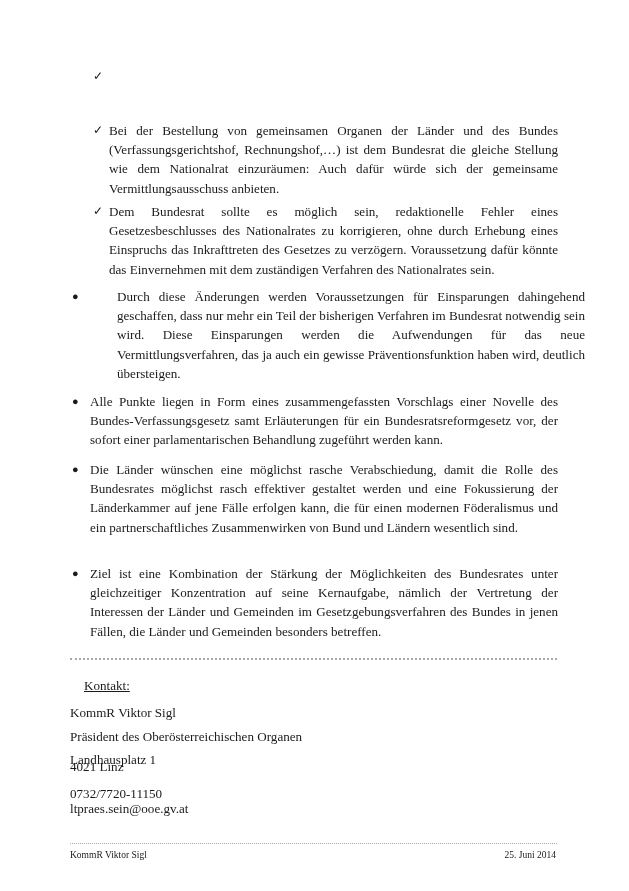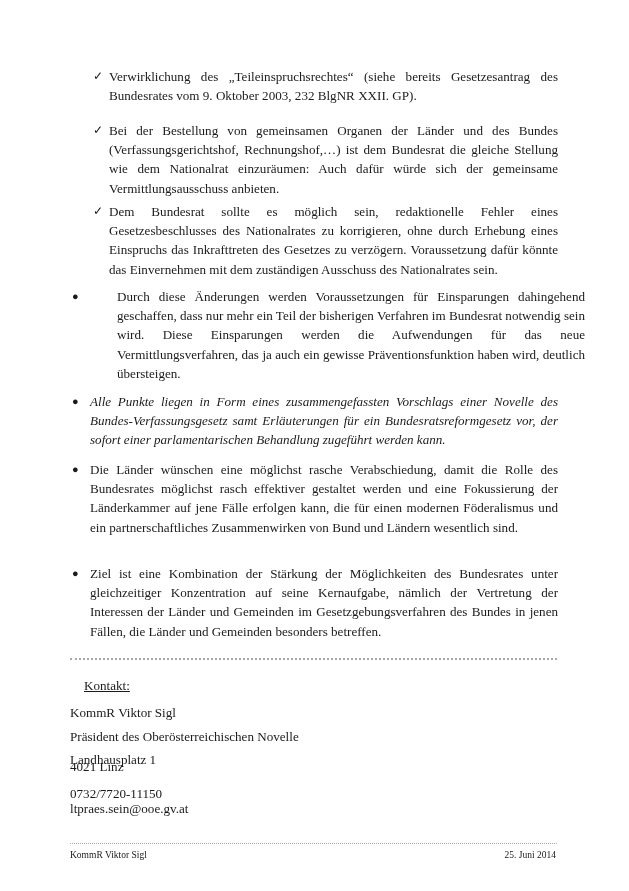--- a/index.html
+++ b/index.html
@@ -17,45 +17,44 @@
   .contact { position:absolute; left:70px; font-size:13.1px; line-height:15.5px; }
   .contact-heading { text-decoration:underline; }
   .footer-text { position:absolute; font-size:9.5px; line-height:12px; }
 </style>
 </head>
 <body>
 
 <div class="page">
 
   <span class="marker check-marker" style="top:67px;">✓</span>
-  <div class="para check-item" style="top:67px;">Verwirklichung des „Teileinspruchsrechtes“ (siehe bereits Gesetzesantrag des Bundesrates vom 9. Oktober 2003, 232 BlgNR XXII. GP).</div>
 
   <span class="marker check-marker" style="top:121px;">✓</span>
   <div class="para check-item" style="top:121px;">Bei der Bestellung von gemeinsamen Organen der Länder und des Bundes (Verfassungsgerichtshof, Rechnungshof,…) ist dem Bundesrat die gleiche Stellung wie dem Nationalrat einzuräumen: Auch dafür würde sich der gemeinsame Vermittlungsausschuss anbieten.</div>
 
   <span class="marker check-marker" style="top:202px;">✓</span>
-  <div class="para check-item" style="top:202px;">Dem Bundesrat sollte es möglich sein, redaktionelle Fehler eines Gesetzesbeschlusses des Nationalrates zu korrigieren, ohne durch Erhebung eines Einspruchs das Inkrafttreten des Gesetzes zu verzögern. Voraussetzung dafür könnte das Einvernehmen mit dem zuständigen Ausschuss des Nationalrates sein.</div>
+  <div class="para check-item" style="top:202px;">Dem Bundesrat sollte es möglich sein, redaktionelle Fehler eines Gesetzesbeschlusses des Nationalrates zu korrigieren, ohne durch Erhebung eines Einspruchs das Inkrafttreten des Gesetzes zu verzögern. Voraussetzung dafür könnte das Einvernehmen mit dem zuständigen Verfahren des Nationalrates sein.</div>
 
   <span class="marker bullet-marker" style="top:287px;">●</span>
   <div class="para bullet-item" style="top:287px;margin-left:27px;">Durch diese Änderungen werden Voraussetzungen für Einsparungen dahingehend geschaffen, dass nur mehr ein Teil der bisherigen Verfahren im Bundesrat notwendig sein wird. Diese Einsparungen werden die Aufwendungen für das neue Vermittlungsverfahren, das ja auch ein gewisse Präventionsfunktion haben wird, deutlich übersteigen.</div>
 
   <span class="marker bullet-marker" style="top:392px;">●</span>
-  <div class="para bullet-item" style="top:392px;font-style:italic;">Alle Punkte liegen in Form eines zusammengefassten Vorschlags einer Novelle des Bundes-Verfassungsgesetz samt Erläuterungen für ein Bundesratsreformgesetz vor, der sofort einer parlamentarischen Behandlung zugeführt werden kann.</div>
+  <div class="para bullet-item" style="top:392px;">Alle Punkte liegen in Form eines zusammengefassten Vorschlags einer Novelle des Bundes-Verfassungsgesetz samt Erläuterungen für ein Bundesratsreformgesetz vor, der sofort einer parlamentarischen Behandlung zugeführt werden kann.</div>
 
   <span class="marker bullet-marker" style="top:460px;">●</span>
   <div class="para bullet-item" style="top:460px;">Die Länder wünschen eine möglichst rasche Verabschiedung, damit die Rolle des Bundesrates möglichst rasch effektiver gestaltet werden und eine Fokussierung der Länderkammer auf jene Fälle erfolgen kann, die für einen modernen Föderalismus und ein partnerschaftliches Zusammenwirken von Bund und Ländern wesentlich sind.</div>
 
   <span class="marker bullet-marker" style="top:564px;">●</span>
   <div class="para bullet-item" style="top:564px;">Ziel ist eine Kombination der Stärkung der Möglichkeiten des Bundesrates unter gleichzeitiger Konzentration auf seine Kernaufgabe, nämlich der Vertretung der Interessen der Länder und Gemeinden im Gesetzgebungsverfahren des Bundes in jenen Fällen, die Länder und Gemeinden besonders betreffen.</div>
 
   <div class="sep" style="top:658px;"></div>
 
   <div class="contact contact-heading" style="top:678px;margin-left:14px;">Kontakt:</div>
   <div class="contact" style="top:705px;">KommR Viktor Sigl</div>
-  <div class="contact" style="top:729px;">Präsident des Oberösterreichischen Novelle</div>
+  <div class="contact" style="top:729px;">Präsident des Oberösterreichischen Organen</div>
   <div class="contact" style="top:728px;margin-top:24px;">Landhausplatz 1</div>
   <div class="contact" style="top:759px;text-align:center;">4021 Linz</div>
   <div class="contact" style="top:786px;">0732/7720-11150</div>
   <div class="contact" style="top:801px;">ltpraes.sein@ooe.gv.at</div>
 
   <div class="sep" style="top:843px; border-top-width:1.5px;"></div>
   <div class="footer-text" style="left:70px; top:849px;">KommR Viktor Sigl</div>
   <div class="footer-text" style="right:73px; top:849px;">25. Juni 2014</div>
 
 </div>

